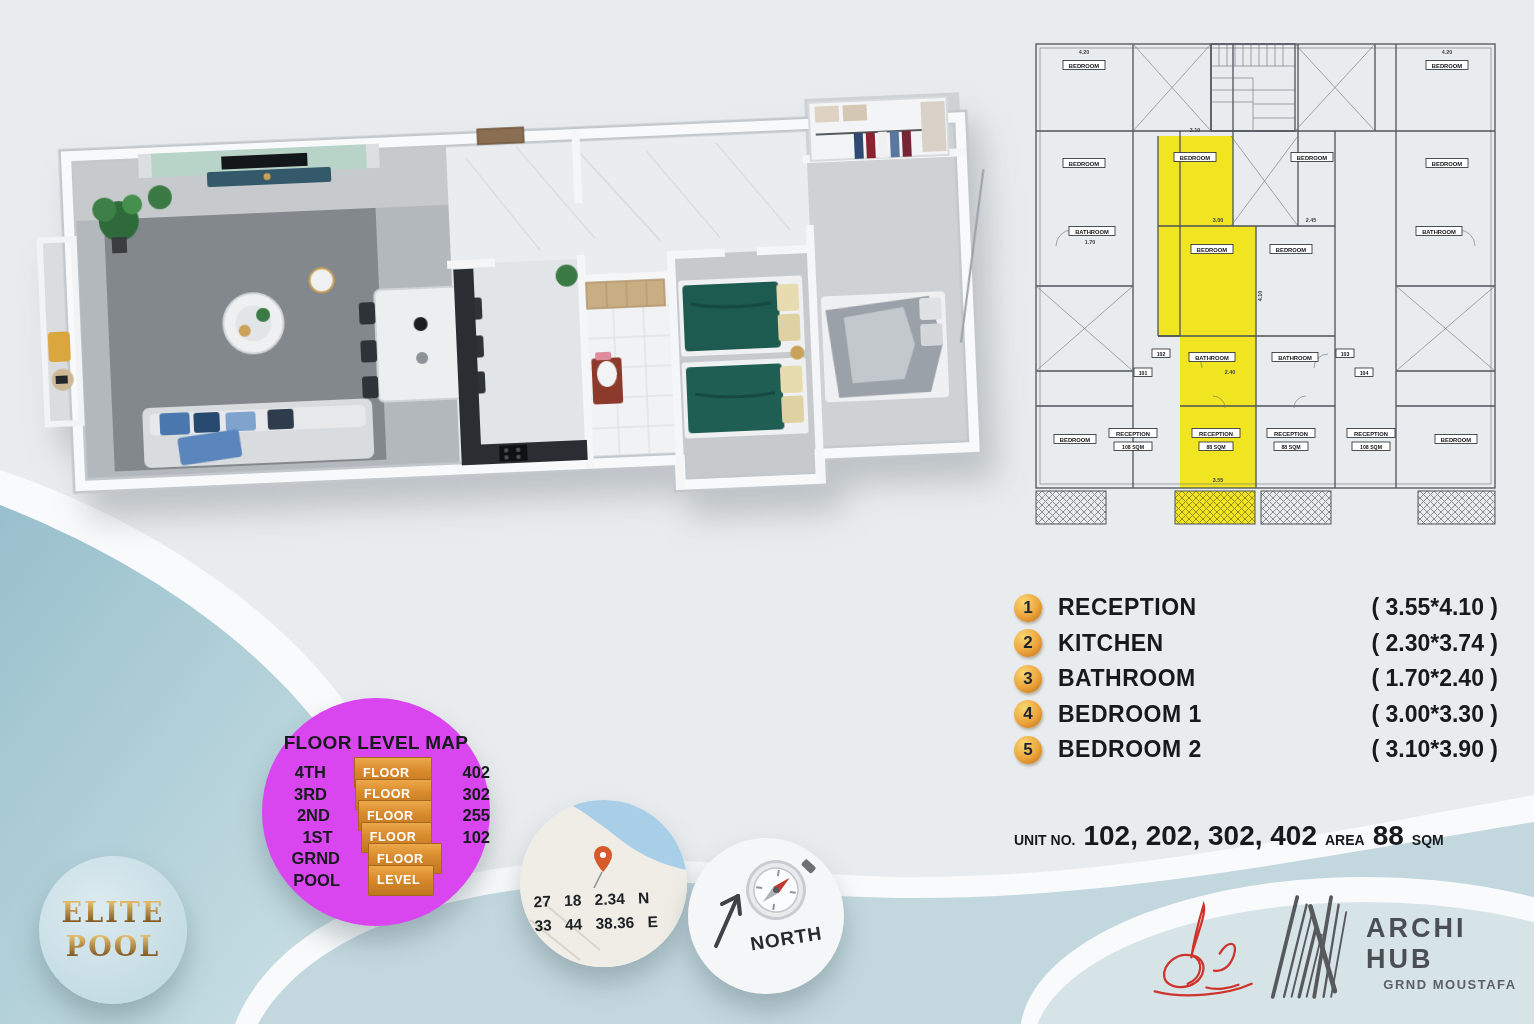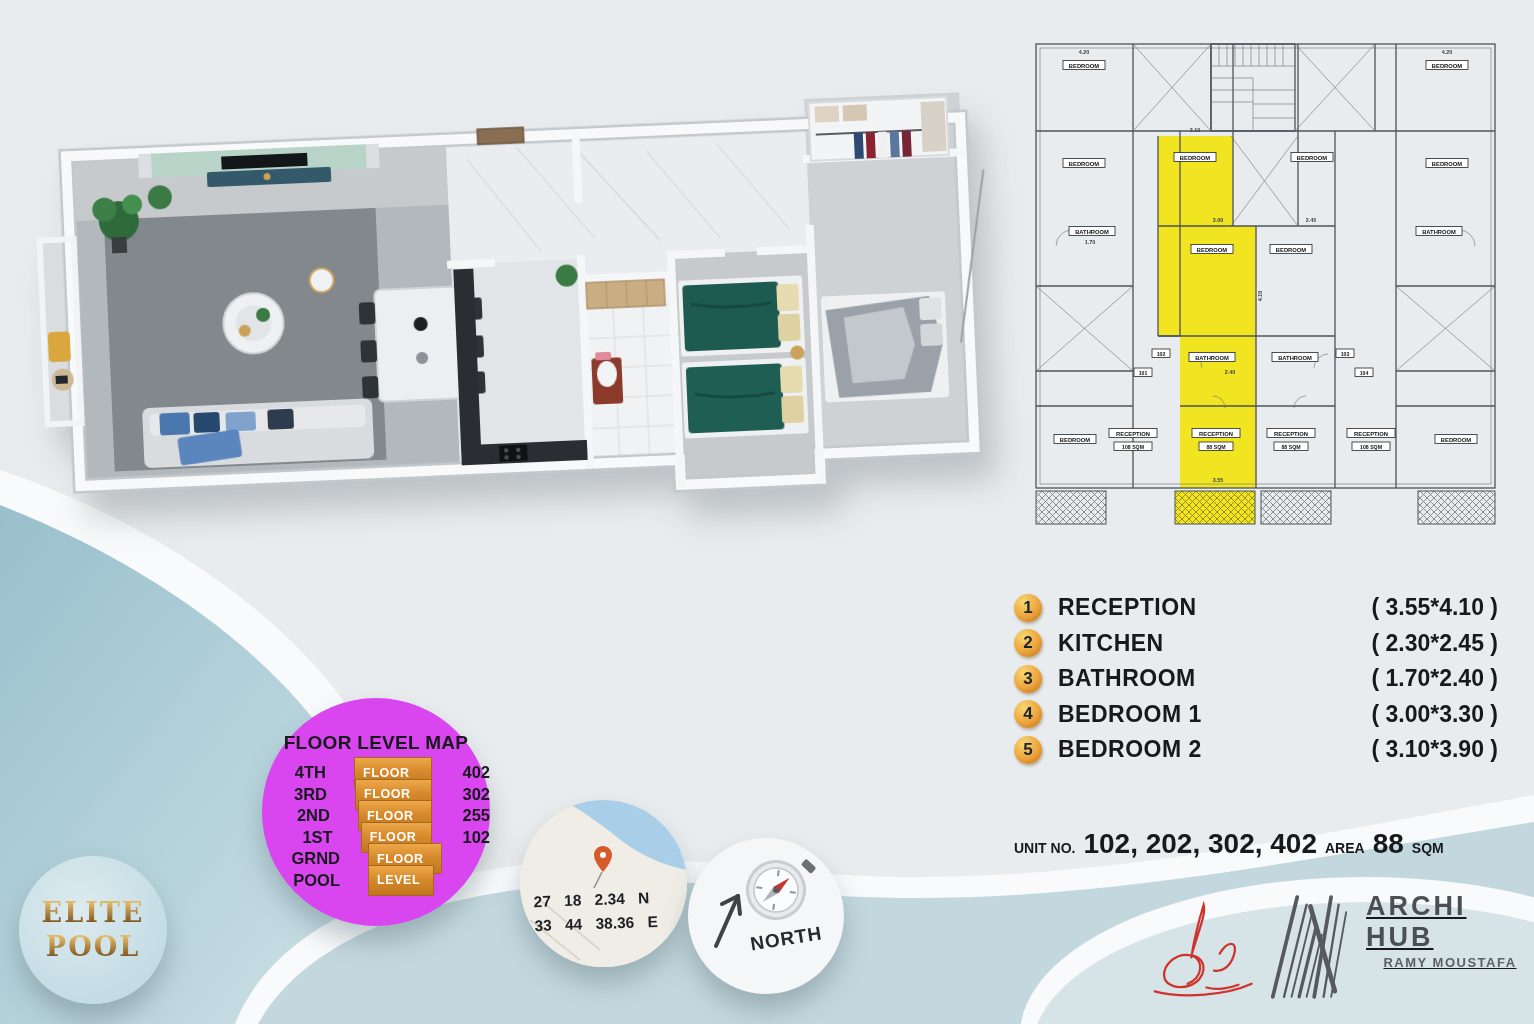--- a/index.html
+++ b/index.html
@@ -26,50 +26,50 @@
     background:radial-gradient(circle at 35% 28%,#f9d771,#eca43c 55%,#bf6a13);
     box-shadow:1px 2px 3px rgba(80,60,10,.35);
     display:flex;align-items:center;justify-content:center;
     font-weight:bold;font-size:17px;color:#1d2430;}
   .legend-name{margin-left:16px;font-weight:bold;font-size:23px;letter-spacing:.5px;}
   .legend-dims{margin-left:auto;font-weight:bold;font-size:23px;}
   
   .unit-line{position:absolute;left:1014px;top:816px;width:484px;z-index:2;
              display:flex;align-items:baseline;white-space:nowrap;}
   .u-small{font-weight:bold;font-size:14px;}
-  .u-big{font-weight:bold;font-size:28px;margin:12px 8px;}
+  .u-big{font-weight:bold;font-size:28px;margin:4px 8px;}
   
   .circle{position:absolute;border-radius:50%;z-index:3;
           box-shadow:0 16px 26px rgba(80,100,110,.35);}
   .floor-circle{left:262px;top:698px;width:228px;height:228px;background:#d946ef;}
   .flm-title{text-align:center;margin-top:34px;font-weight:bold;font-size:19px;letter-spacing:.3px;}
   .flm-rows{margin-top:8px;}
   .flm-row{display:flex;align-items:center;height:21.5px;padding-left:26px;gap:21px;}
   .flm-level{width:52px;text-align:right;font-weight:bold;font-size:16.5px;}
   .flm-bar{height:31px;margin-left:7px;border:1px solid #a8661c;border-radius:1px;
     background:linear-gradient(180deg,#eca849 0%,#d88a2c 45%,#c0761f 100%);
     color:#fff;font-weight:bold;font-size:12.5px;letter-spacing:.6px;
     display:flex;align-items:center;padding-left:8px;box-sizing:border-box;}
   .flm-num{margin-left:9px;font-weight:bold;font-size:16.5px;}
   .map-circle{left:520px;top:800px;width:167px;height:167px;background:#efede6;overflow:hidden;}
   .map-coords{position:absolute;left:14px;top:88px;font-weight:bold;font-size:15.5px;
               line-height:24px;word-spacing:9px;color:#1c1f24;transform:rotate(-2deg);}
   .north-circle{left:688px;top:838px;width:156px;height:156px;background:#f4f6f7;}
   .north-label{position:absolute;left:62px;top:90px;font-weight:bold;font-size:19px;
                letter-spacing:1px;color:#26292d;transform:rotate(-9deg);}
-  .brand-circle{left:19px;top:856px;width:148px;height:148px;
+  .brand-circle{left:39px;top:856px;width:148px;height:148px;
     background:radial-gradient(circle at 40% 35%,#dcebf0,#c3dbe3 75%);
     display:flex;flex-direction:column;align-items:center;justify-content:center;}
   .brand-line{font-family:"DejaVu Serif",serif;font-weight:bold;font-size:27px;letter-spacing:2px;
     background:linear-gradient(180deg,#e0b968 20%,#7c5320 80%);
     -webkit-background-clip:text;background-clip:text;color:transparent;
     line-height:34px;}
   
   .studio{position:absolute;left:1150px;top:890px;z-index:3;display:flex;align-items:flex-end;}
-  .studio-text{margin-left:10px;margin-bottom:32px;text-decoration:underline;}
+  .studio-text{margin-left:10px;margin-bottom:10px;}
   .studio-name{font-weight:bold;font-size:27px;letter-spacing:3px;color:#4b4e52;}
   .studio-sub{font-weight:bold;font-size:13px;letter-spacing:1.5px;color:#5c6064;text-align:center;margin-top:2px;}
 </style>
 </head>
 <body>
 
 <div class="page">
 
   <svg class="bg" width="1534" height="1024" viewBox="0 0 1534 1024">
     <defs>
@@ -372,21 +372,21 @@
 
   <div class="legend">
     <div class="legend-row">
       <span class="gold-dot">1</span>
       <span class="legend-name">RECEPTION</span>
       <span class="legend-dims">( 3.55*4.10 )</span>
     </div>
     <div class="legend-row">
       <span class="gold-dot">2</span>
       <span class="legend-name">KITCHEN</span>
-      <span class="legend-dims">( 2.30*2.45 )</span>
+      <span class="legend-dims">( 2.30*3.74 )</span>
     </div>
     <div class="legend-row">
       <span class="gold-dot">3</span>
       <span class="legend-name">BATHROOM</span>
       <span class="legend-dims">( 1.70*2.40 )</span>
     </div>
     <div class="legend-row">
       <span class="gold-dot">4</span>
       <span class="legend-name">BEDROOM 1</span>
       <span class="legend-dims">( 3.00*3.30 )</span>
@@ -505,17 +505,17 @@
         <line x1="32" y1="110" x2="50" y2="36" stroke-width="3.5"></line>
         <line x1="40" y1="110" x2="56" y2="44" stroke-width="2"></line>
         <line x1="48" y1="110" x2="66" y2="4" stroke-width="4"></line>
         <line x1="58" y1="110" x2="74" y2="12" stroke-width="2.5"></line>
         <line x1="44" y1="14" x2="70" y2="104" stroke-width="5"></line>
         <line x1="66" y1="110" x2="82" y2="20" stroke-width="2"></line>
       </g>
     </svg>
     <div class="studio-text">
       <div class="studio-name">ARCHI HUB</div>
-      <div class="studio-sub">RAMY MOUSTAFA</div>
+      <div class="studio-sub">GRND MOUSTAFA</div>
     </div>
   </div>
 
 </div>
 
 </body></html>

